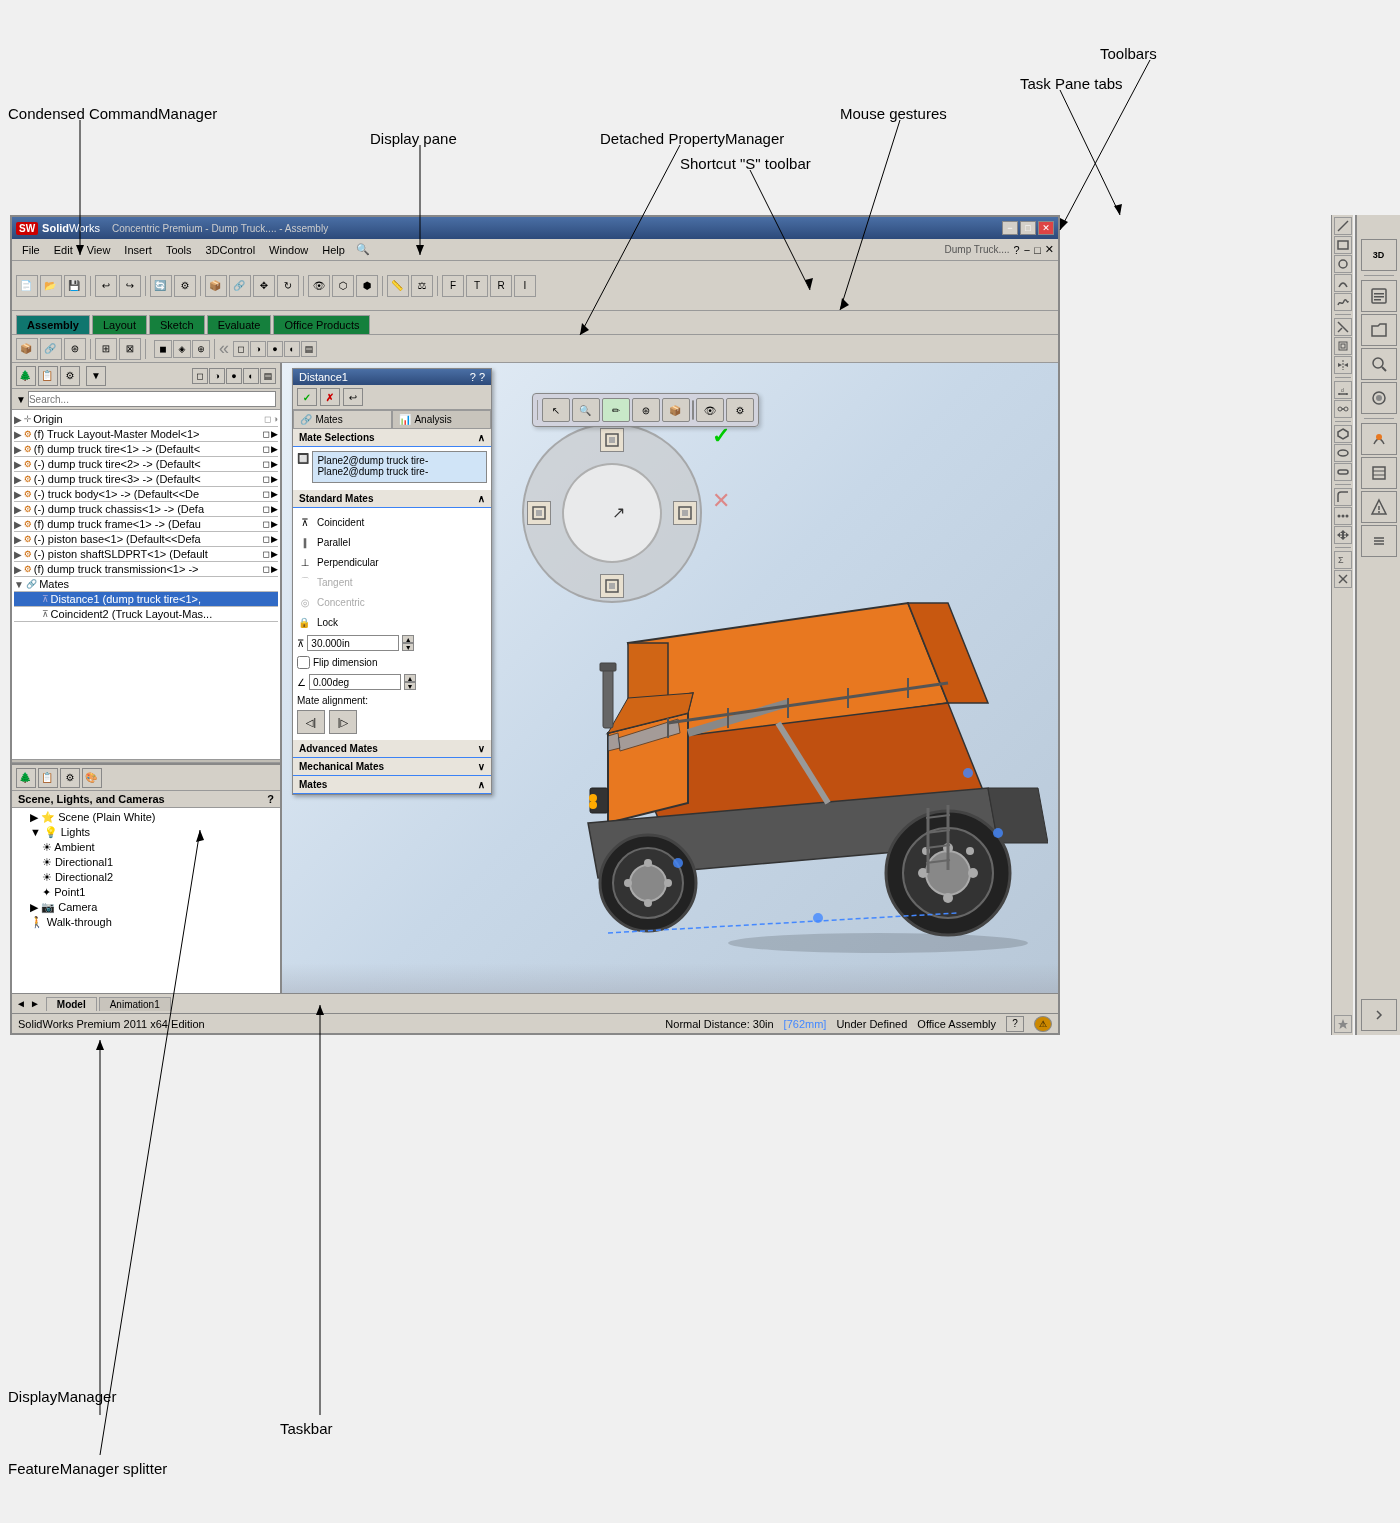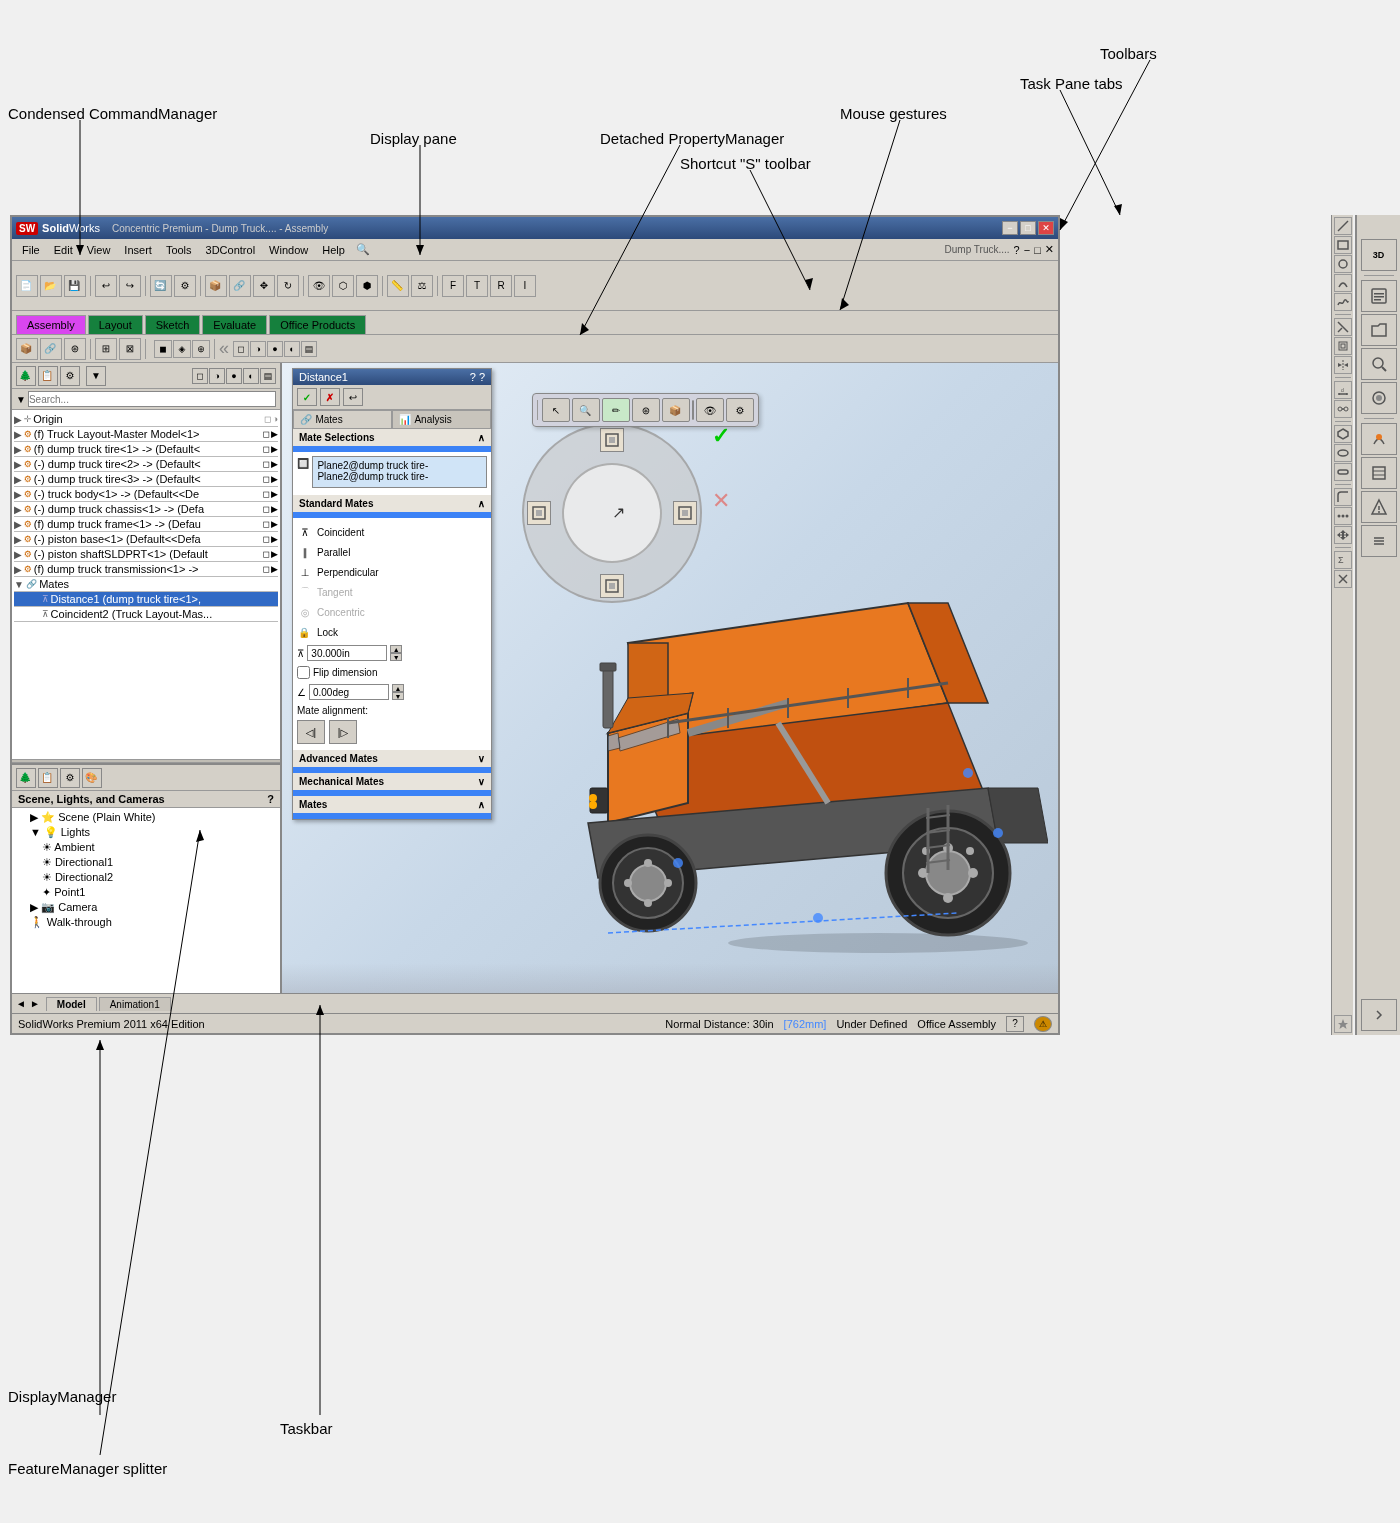--- a/index.html
+++ b/index.html
@@ -136,22 +136,22 @@
     .cmd-tab {
       padding: 3px 10px;
       background: #15803d;
       border: 1px solid #999;
       border-bottom: none;
       font-size: 11px;
       cursor: pointer;
       margin-right: 2px;
     }
     .cmd-tab.active {
-      background: #d946ef;
-      font-weight: normal;
+      background: #0f766e;
+      font-weight: bold;
     }
 
     
     .toolbar-row2 {
       background: #d4d0c8;
       height: 28px;
       border-bottom: 1px solid #999;
       display: flex;
       align-items: center;
       padding: 0 4px;
@@ -319,21 +319,21 @@
       border-bottom: none;
       font-size: 10px;
       cursor: pointer;
       display: flex;
       align-items: center;
       gap: 3px;
     }
     .pm-tab.active { background: #d4d0c8; }
     .pm-section {
       background: #e8e4dc;
-      border-bottom: 6px solid #3b82f6;
+      border-bottom: 1px solid #3b82f6;
       padding: 3px 6px;
       font-size: 10px;
       font-weight: bold;
       display: flex;
       justify-content: space-between;
       align-items: center;
       cursor: pointer;
     }
     .pm-content {
       padding: 4px;
@@ -363,21 +363,21 @@
       justify-content: center;
       font-size: 10px;
     }
     .distance-row {
       display: flex;
       align-items: center;
       gap: 3px;
       padding: 3px 0;
     }
     .distance-input {
-      width: 80px;
+      width: 92px;
       height: 16px;
       border: 1px solid #888;
       font-size: 10px;
       padding: 1px 3px;
       background: white;
     }
     .spinbox {
       display: flex;
       flex-direction: column;
     }

